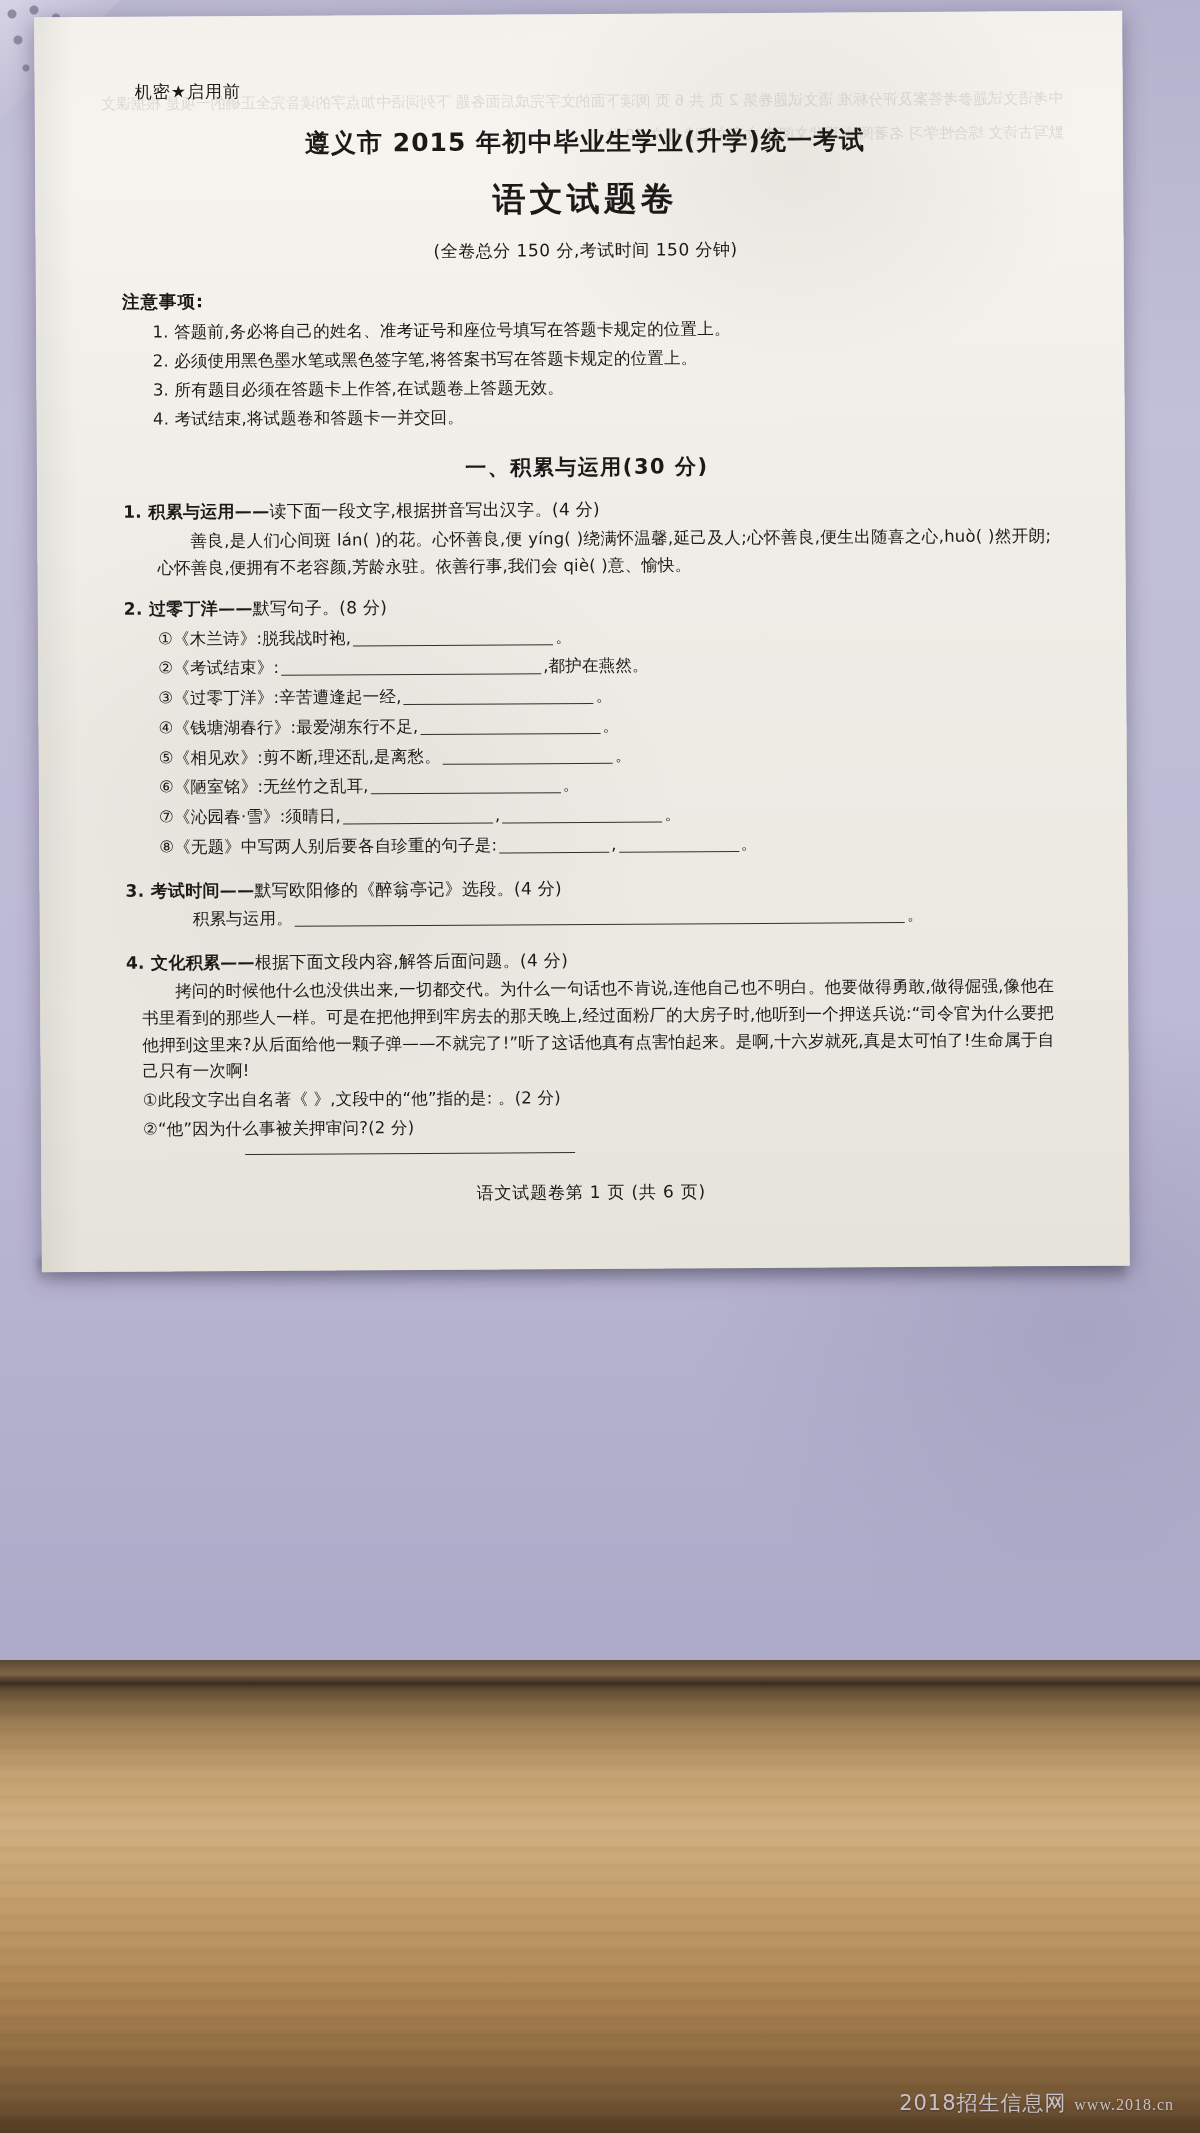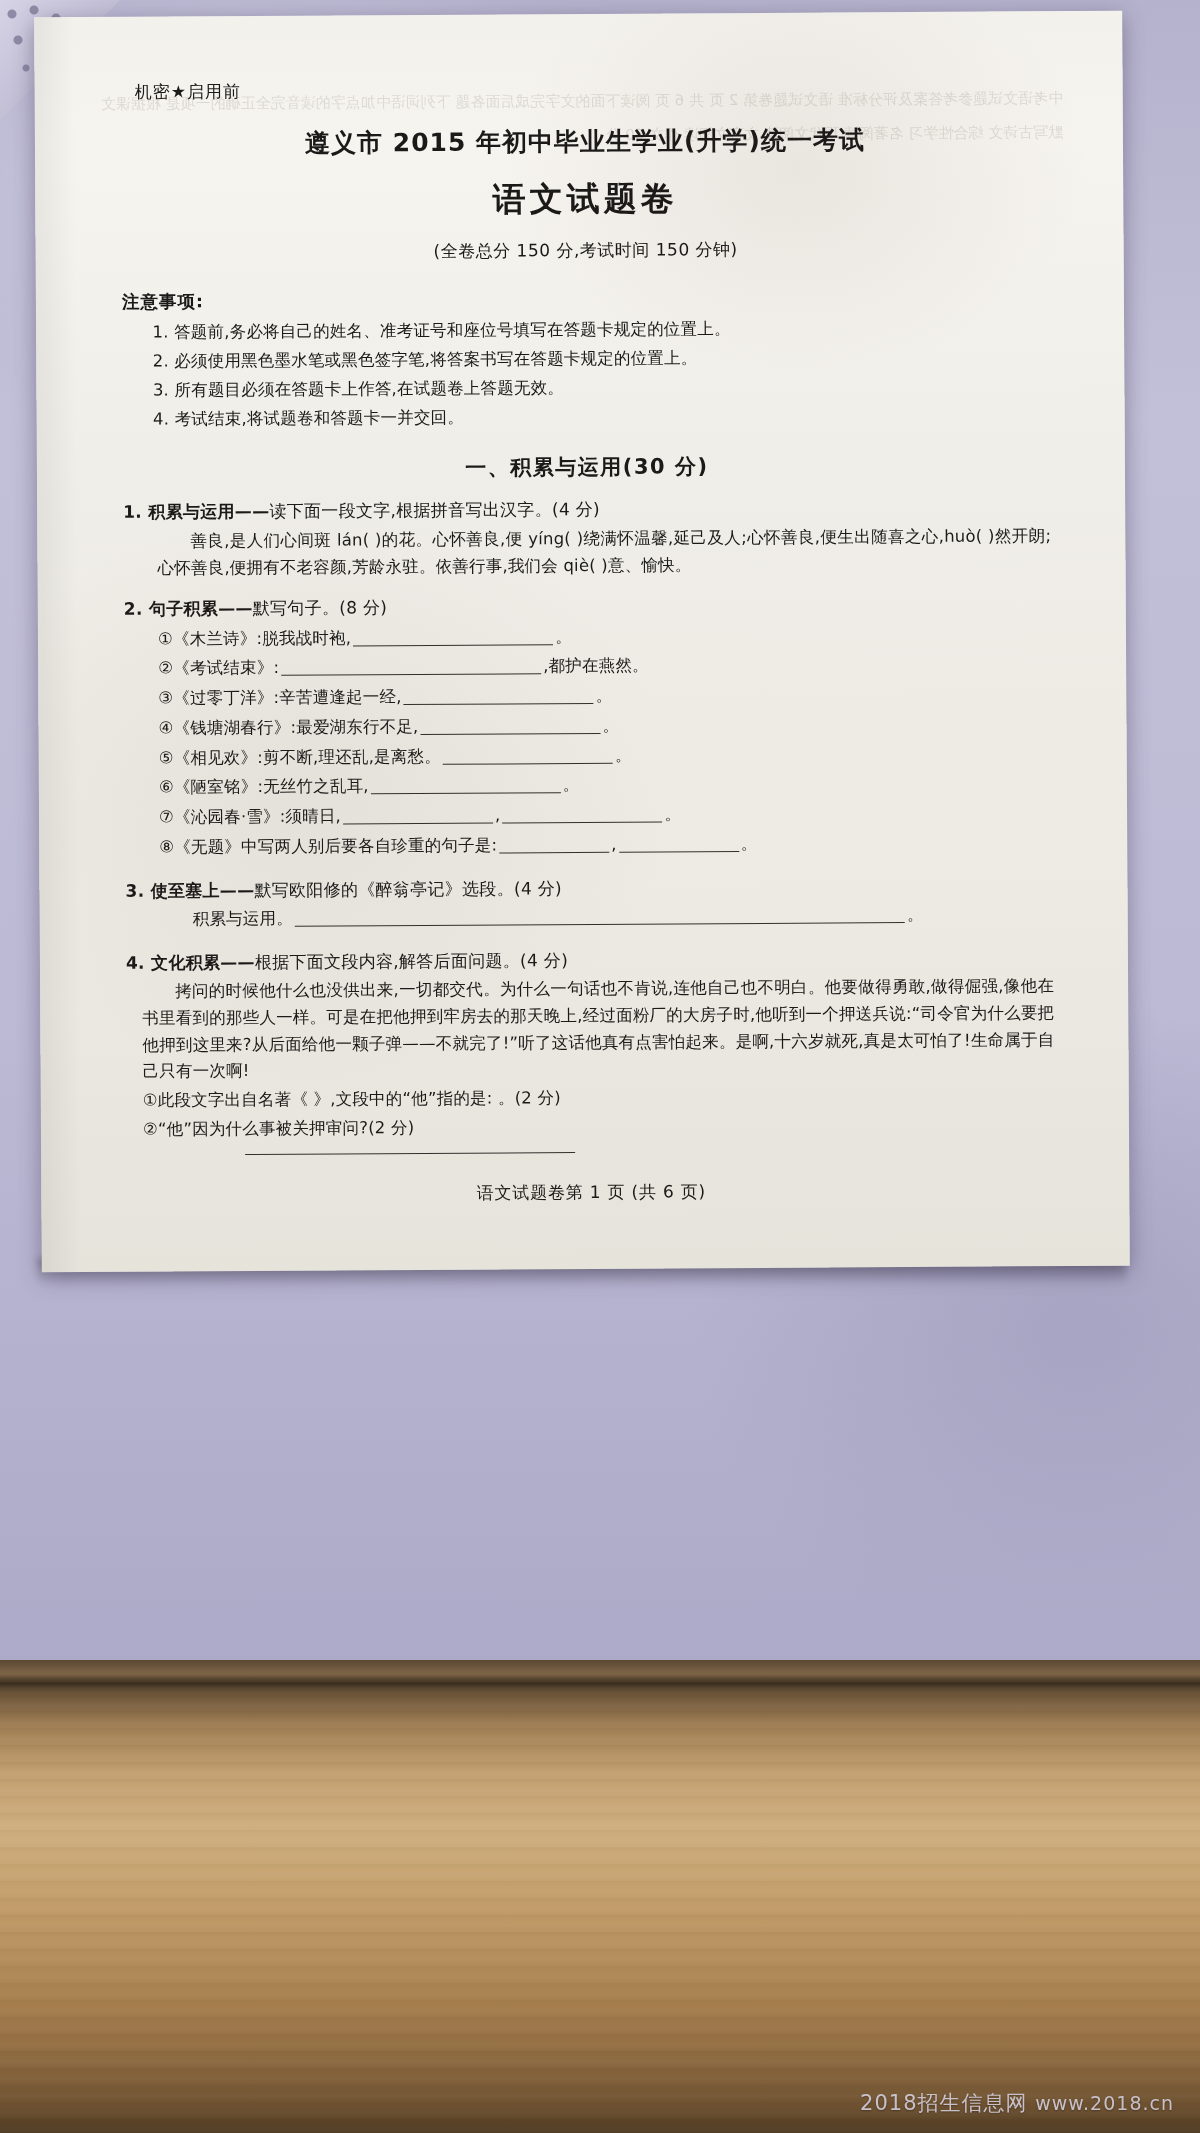--- a/index.html
+++ b/index.html
@@ -119,21 +119,21 @@
   }
   .footer{
     text-align:center;font-size:17px;letter-spacing:.8px;margin-top:26px;
   }
   .wm{
     position:absolute;right:26px;bottom:16px;
     color:#d7d4e4;opacity:.85;font-size:21px;letter-spacing:1px;
     text-shadow:0 1px 2px rgba(0,0,0,.35);
     font-family:"DejaVu Sans", sans-serif;
   }
-  .wm small{font-size:19px;}
+  .wm small{font-size:16px;font-family:Liberation Serif, serif;}
 </style>
 </head>
 <body>
 
 <div class="photo-bg"></div>
 <div class="cloth"></div>
 <div class="desk"></div>
 <div class="lace"></div>
 <div class="paper-shadow-bottom"></div>
 
@@ -163,21 +163,21 @@
       <div class="q-head">
         <span>1.</span>
         <span>积累与运用——</span><span class="plain">读下面一段文字,根据拼音写出汉字。(4 分)</span>
       </div>
       <div class="q-body indent">善良,是人们心间斑 lán(    )的花。心怀善良,便 yíng(    )绕满怀温馨,延己及人;心怀善良,便生出随喜之心,huò(    )然开朗;心怀善良,便拥有不老容颜,芳龄永驻。依善行事,我们会 qiè(    )意、愉快。</div>
     </div>
 
     <div class="q" style="margin-top:14px">
       <div class="q-head">
         <span>2.</span>
-        <span>句子积累——</span><span class="plain">默写句子。(8 分)</span>
+        <span>过零丁洋——</span><span class="plain">默写句子。(8 分)</span>
       </div>
 
       <div class="memo-line">
         <span>①《木兰诗》:脱我战时袍,</span><span class="blank-line" style="width:200px"></span><span>。</span>
       </div>
       <div class="memo-line">
         <span>②《考试结束》:</span><span class="blank-line" style="width:260px"></span><span>,都护在燕然。</span>
       </div>
       <div class="memo-line">
         <span>③《过零丁洋》:辛苦遭逢起一经,</span><span class="blank-line" style="width:190px"></span><span>。</span>
@@ -195,21 +195,21 @@
         <span>⑦《沁园春·雪》:须晴日,</span><span class="blank-line" style="width:150px"></span><span>,</span><span class="blank-line" style="width:160px"></span>。
       </div>
       <div class="memo-line">
         <span>⑧《无题》中写两人别后要各自珍重的句子是:</span><span class="blank-line" style="width:110px"></span><span>,</span><span class="blank-line" style="width:120px"></span>。
       </div>
     </div>
 
     <div class="q" style="margin-top:16px">
       <div class="q-head">
         <span>3.</span>
-        <span>使至塞上——</span><span class="plain">默写欧阳修的《醉翁亭记》选段。(4 分)</span>
+        <span>考试时间——</span><span class="plain">默写欧阳修的《醉翁亭记》选段。(4 分)</span>
       </div>
       <div class="q-body" style="text-indent:2em">
         <span>积累与运用。</span><span class="blank-line" style="width:610px"></span>。
       </div>
     </div>
 
     <div class="q" style="margin-top:16px">
       <div class="q-head">
         <span>4.</span>
         <span>文化积累——</span><span class="plain">根据下面文段内容,解答后面问题。(4 分)</span>

